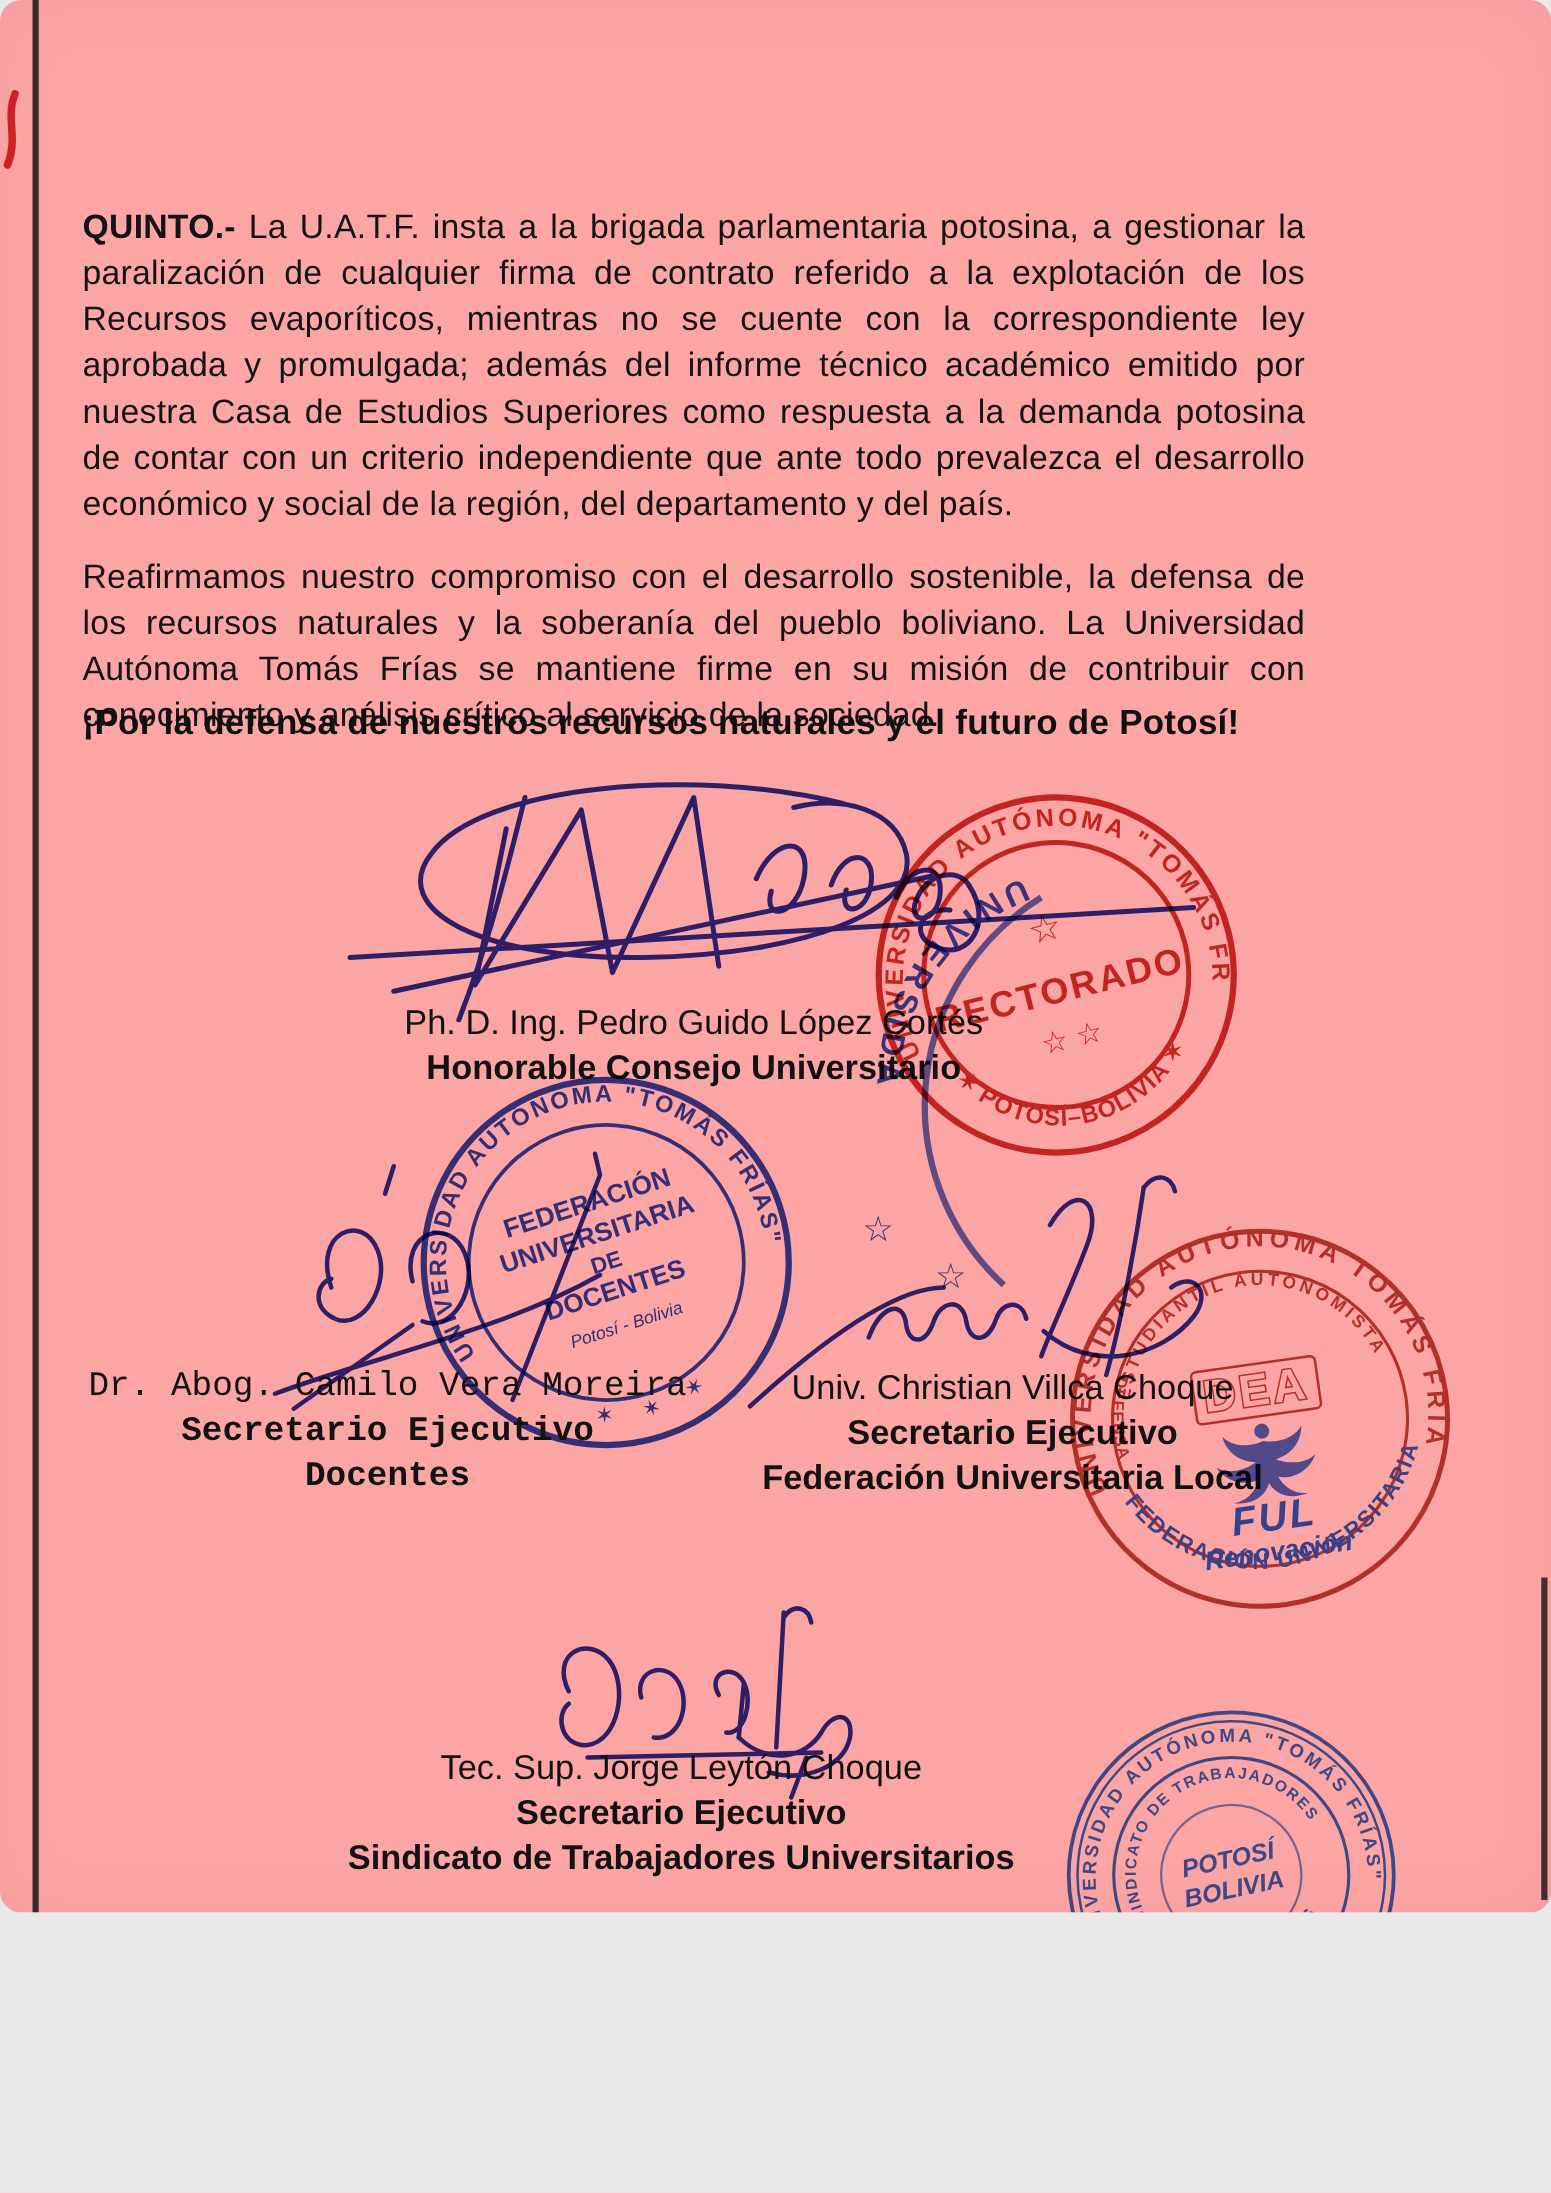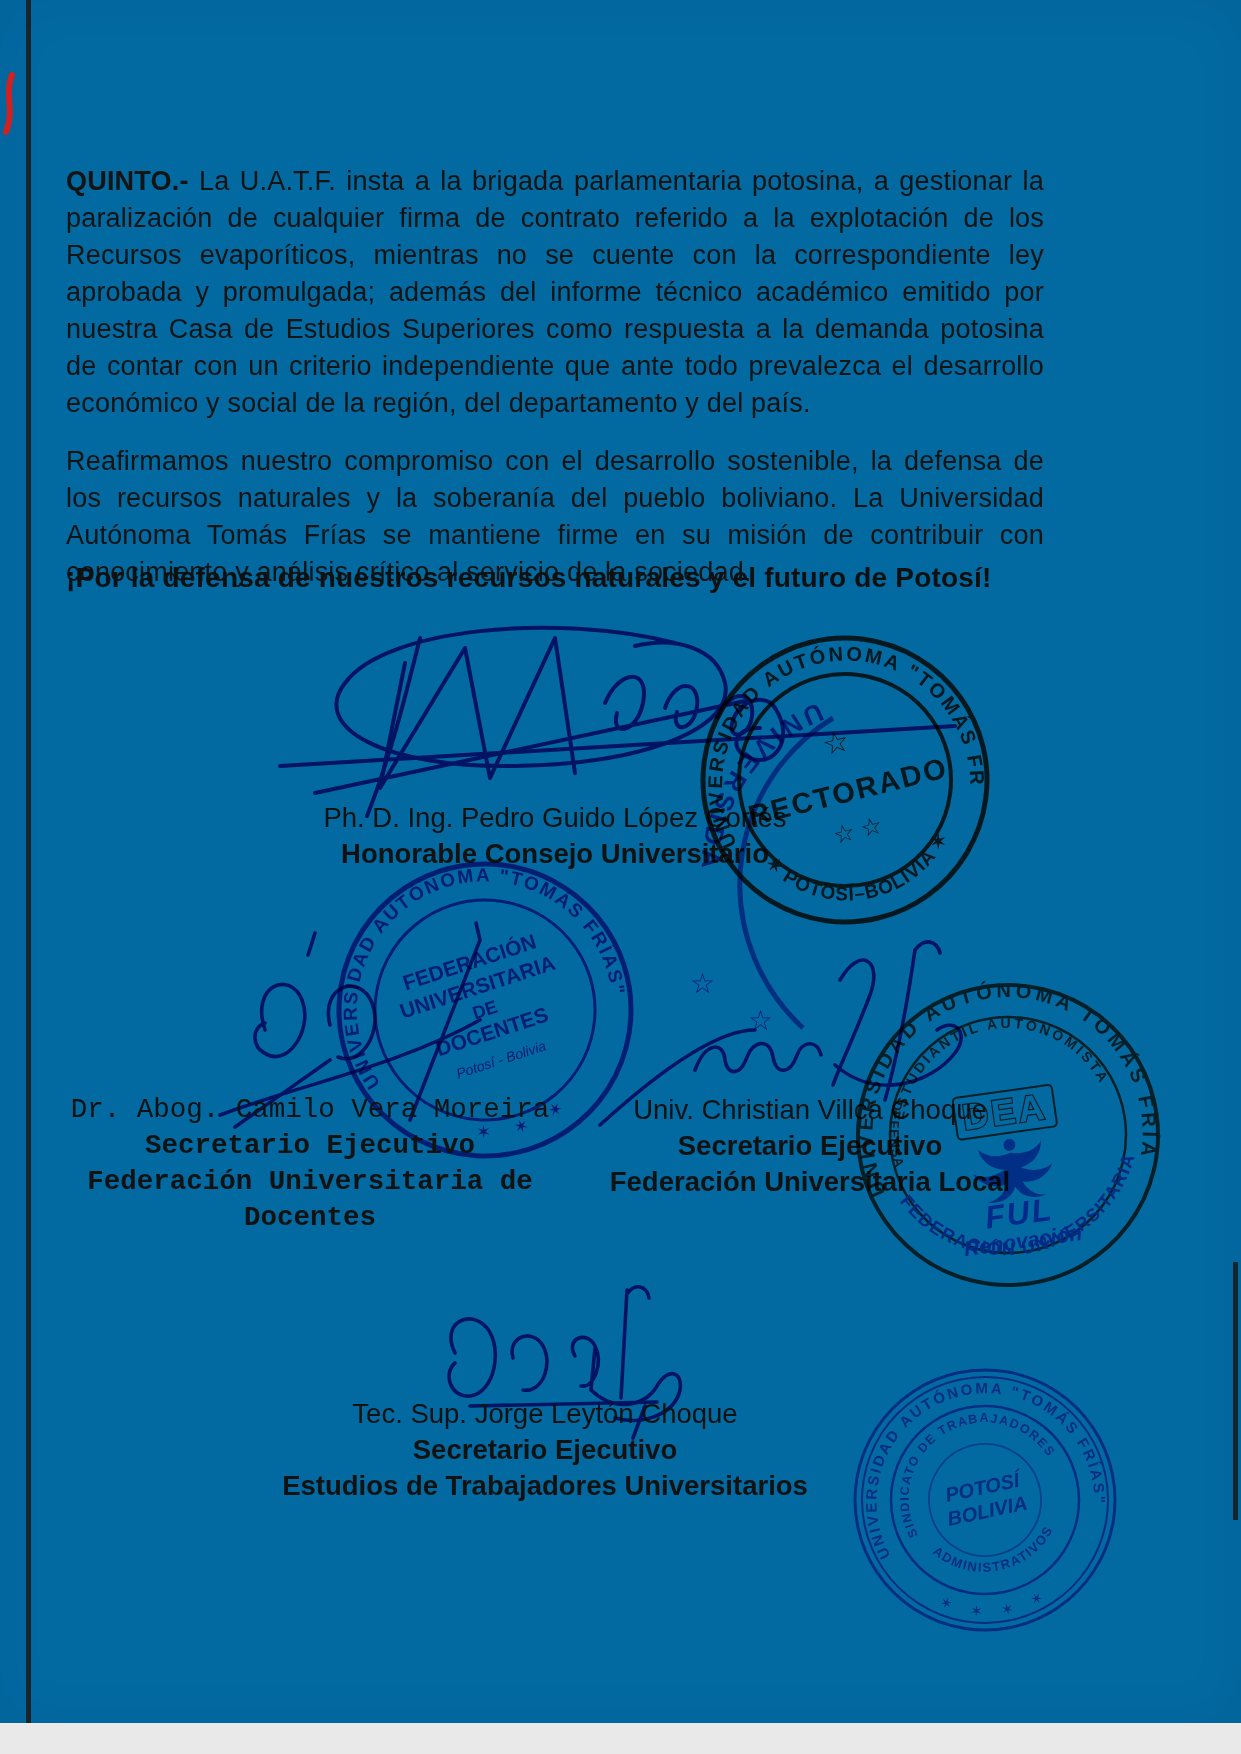--- a/index.html
+++ b/index.html
@@ -1,22 +1,23 @@
 <!DOCTYPE html>
 <html><head>
 <meta charset="utf-8">
 <style>
   html,body { margin:0; padding:0; background:#e9e9e9; }
   .page {
-    position:relative; width:1241px; height:1723px;
-    background:#0369a1;
+    position:relative; width:1241px; height:1530px;
+    background:#fca5a5;
     font-family:"Liberation Sans", sans-serif;
     color:#161616;
     overflow:hidden;
     box-shadow: inset 0 0 60px rgba(0,0,0,0.04);
+    border-radius: 17px;
   }
   .par {
     position:absolute; left:66px; width:978px;
     font-size:27px; line-height:37px; text-align:justify;
     letter-spacing:0.2px; color:#141414;
   }
   .b { font-weight:bold; }
   .slogan {
     position:absolute; left:66px; top:550px; width:1010px;
     font-size:28px; font-weight:bold; color:#101010; letter-spacing:0.2px;margin-top:12px;
@@ -139,21 +140,20 @@
       <path d="M 230,205 L 300,25 L 296,8"></path>
       <path d="M 40,200 C 120,170 220,150 300,105"></path>
       <path d="M 135,18 L 128,40"></path>
       <path d="M 150,145 L 55,212"></path>
     </svg>
   </div>
 
   <div class="sigblock" style="left:70px; top:1092px; width:480px;font-family:Liberation Mono, monospace;">
     <div class="name">Dr. Abog. Camilo Vera Moreira</div>
     <div class="ttl">Secretario Ejecutivo</div>
-    <div class="org">Federación Universitaria de</div>
     <div class="org">Docentes</div>
   </div>
 
   <div class="inkset" style="left:585px; top:935px;">
     <svg width="400" height="205" viewBox="0 0 400 205" stroke="#2d2e9d" stroke-width="3.6" fill="none" stroke-linecap="round" stroke-linejoin="round">
       <path d="M 15,190 C 70,140 130,95 170,95"></path>
       <path d="M 110,135 C 120,108 138,105 140,125 C 142,140 155,142 162,122 C 168,105 185,103 188,122 C 191,140 205,140 212,120 C 217,106 232,104 236,120"></path>
       <path d="M 255,45 C 275,10 298,25 285,60 C 270,100 255,130 248,150"></path>
       <path d="M 330,15 C 322,70 310,130 300,165"></path>
       <path d="M 250,130 C 290,165 345,150 370,118 C 385,98 370,82 352,95"></path>
@@ -208,21 +208,21 @@
       <path d="M 232,12 L 226,120 M 232,16 C 240,4 252,8 254,20"></path>
       <path d="M 196,112 C 220,135 250,128 262,108 C 272,90 288,92 285,112 C 280,135 250,148 220,140"></path>
       <path d="M 75,128 L 262,124"></path>
       <path d="M 250,128 L 238,160"></path>
     </svg>
   </div>
 
   <div class="sigblock" style="left:255px; top:1396px; width:580px;">
     <div class="name">Tec. Sup. Jorge Leytón Choque</div>
     <div class="ttl">Secretario Ejecutivo</div>
-    <div class="org">Estudios de Trabajadores Universitarios</div>
+    <div class="org">Sindicato de Trabajadores Universitarios</div>
   </div>
 
   <div class="stamp" style="left:845px; top:1360px; transform:rotate(-12deg);">
     <svg width="280" height="280" viewBox="0 0 280 280">
       <defs>
         <path id="arcStuTop" d="M 36,175 A 109,109 0 1 1 244,175"></path>
         <path id="arcStuInT" d="M 70,168 A 76,76 0 1 1 210,168"></path>
         <path id="arcStuInB" d="M 72,172 A 78,78 0 0 0 208,172"></path>
         <path id="arcStuBot" d="M 52,212 A 109,109 0 0 0 228,212"></path>
       </defs>

